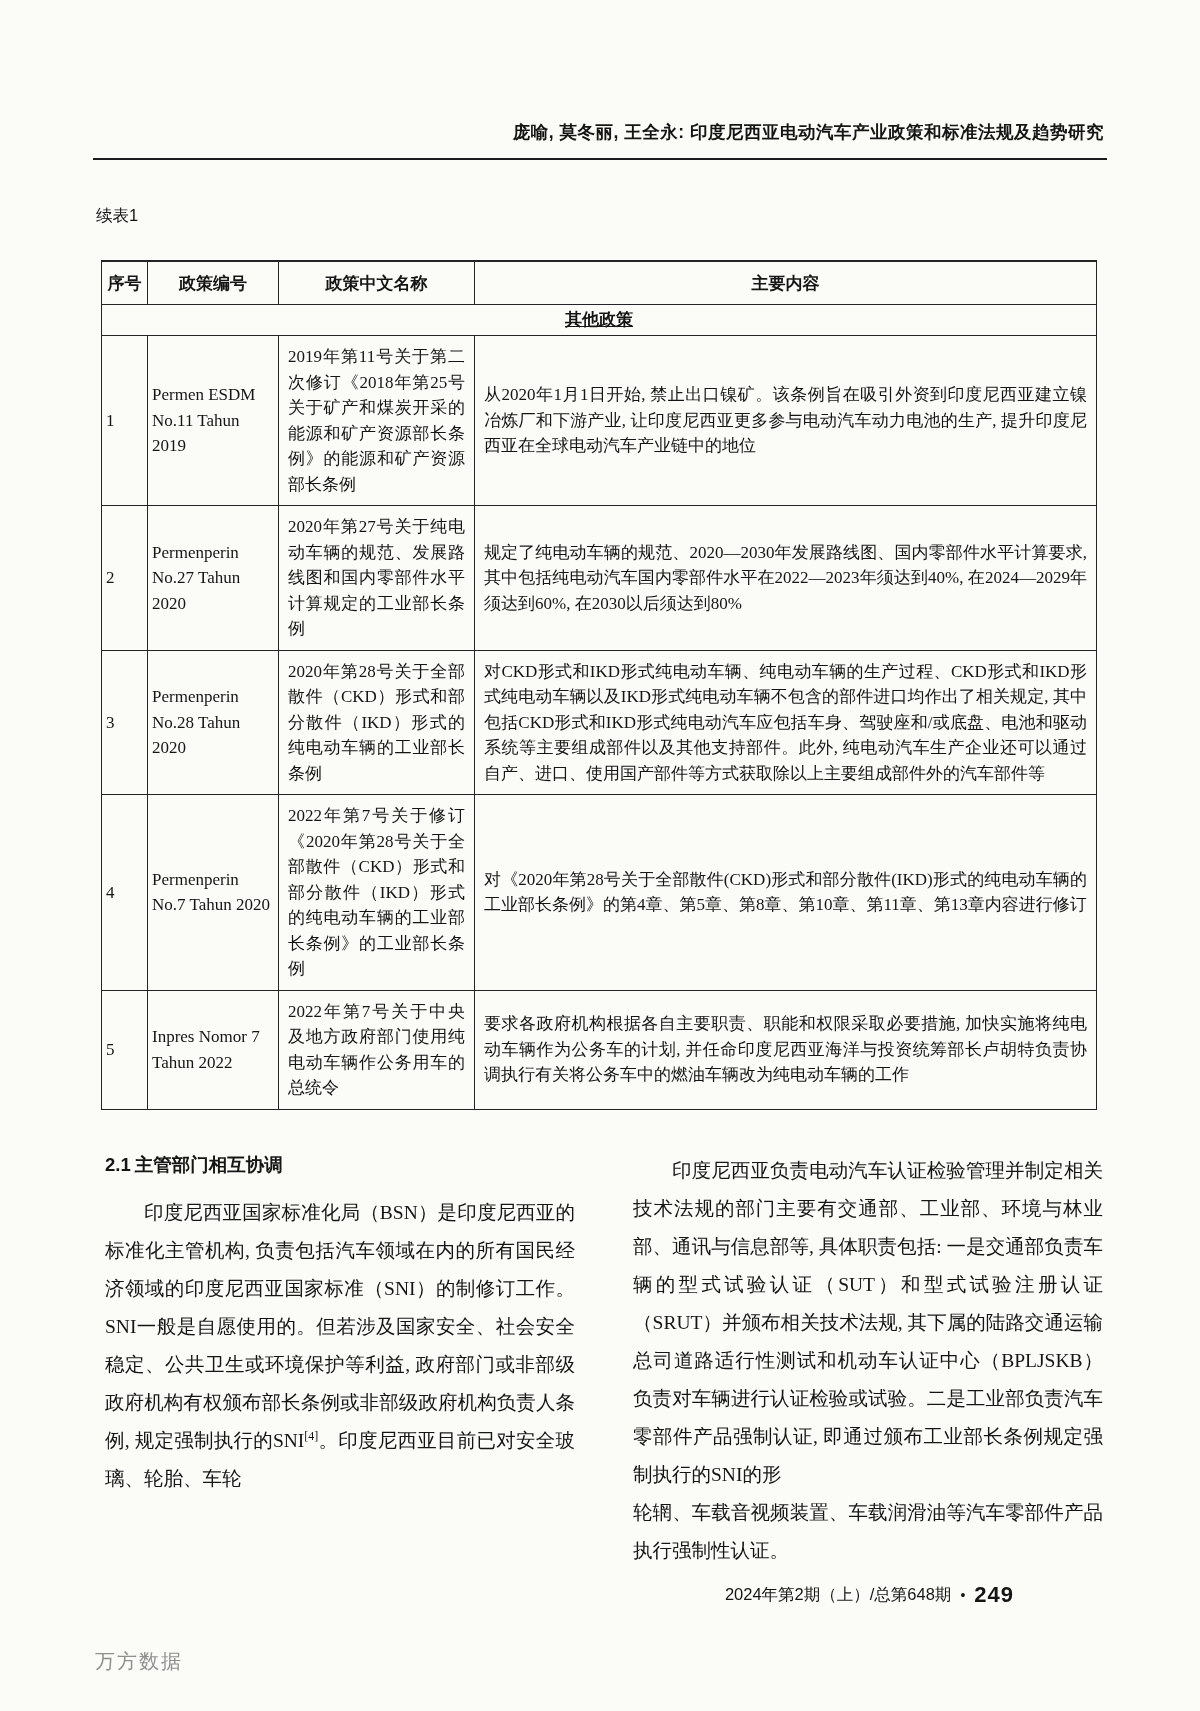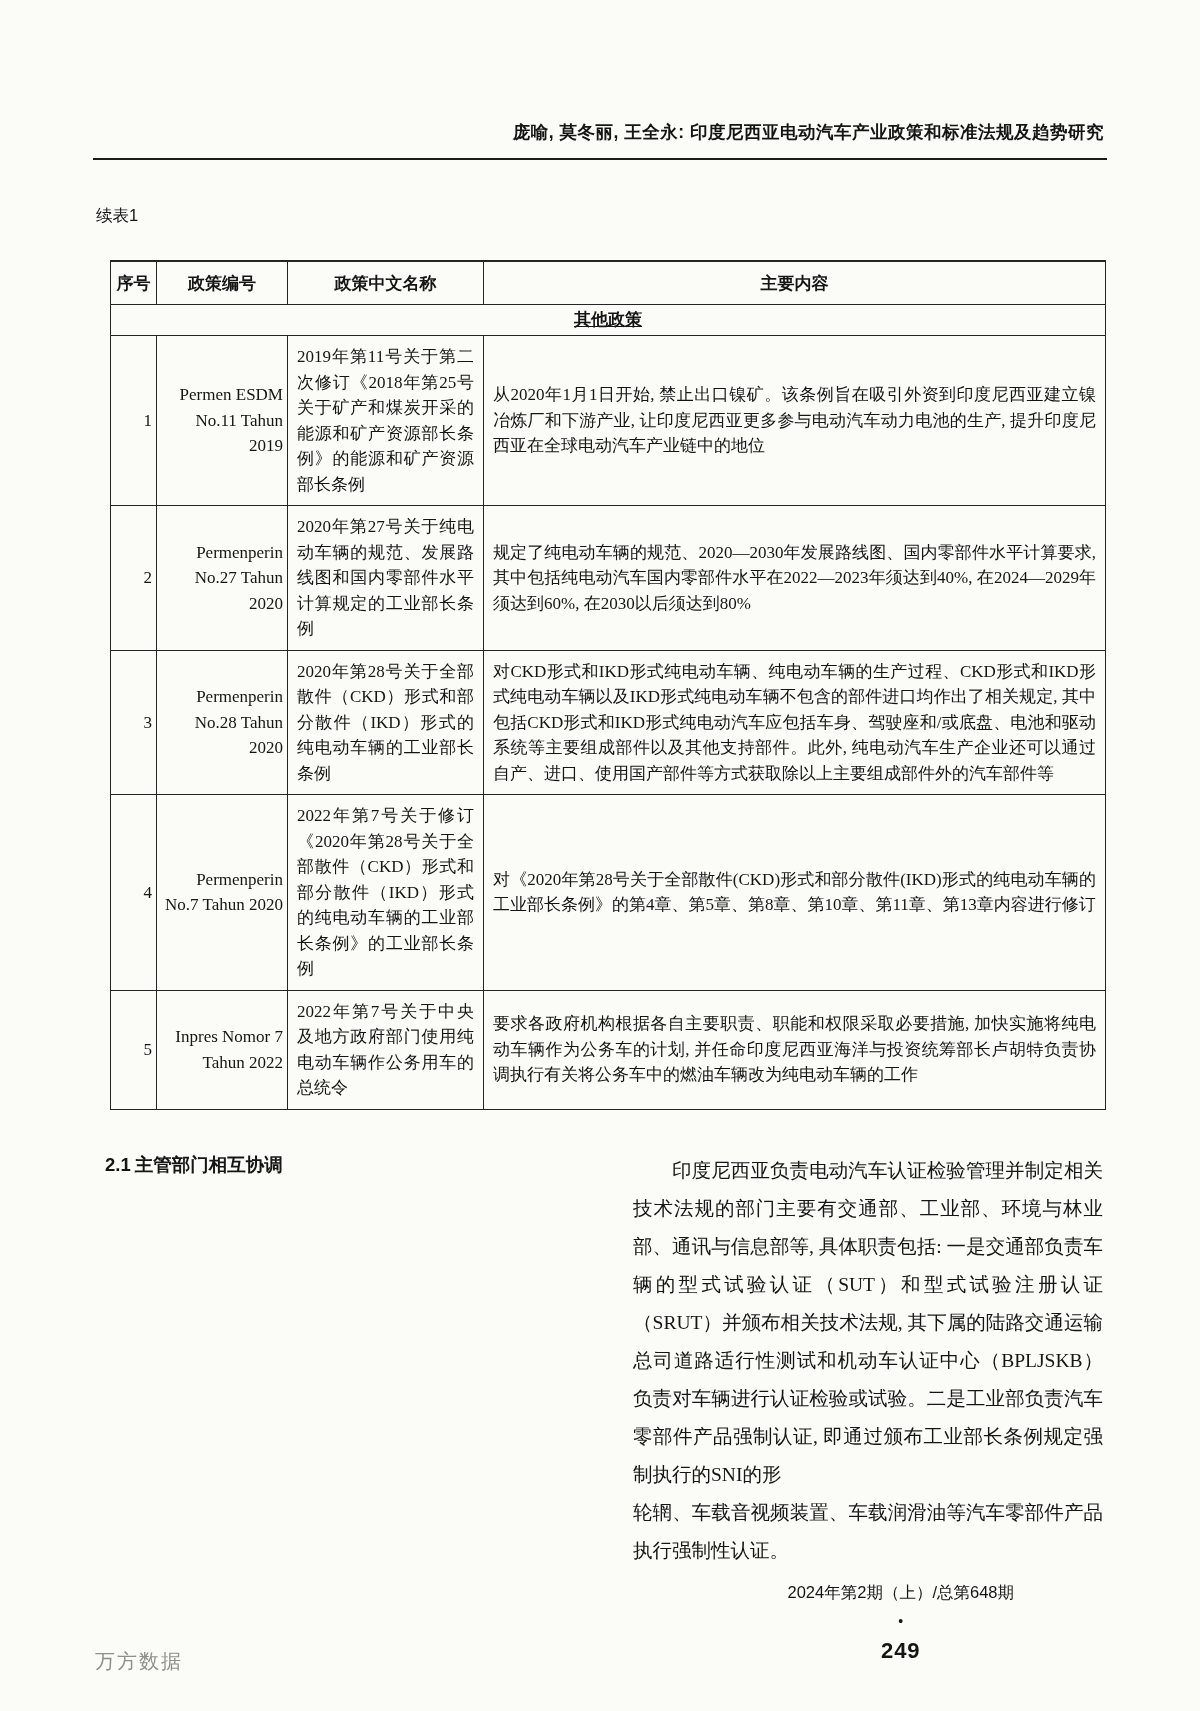--- a/index.html
+++ b/index.html
@@ -31,21 +31,21 @@
   
   .table-caption {
     position: absolute;
     top: 205px; left: 96px;
     font-size: 16.5px;
     font-weight: normal;
     font-family: "Liberation Sans", "DejaVu Sans", sans-serif;
   }
   table.policy-table {
     position: absolute;
-    top: 260px; left: 110px;
+    top: 260px; left: 101px;
     width: 995px;
     border-collapse: collapse;
     table-layout: fixed;
     font-size: 17px;
   }
   table.policy-table, .policy-table th, .policy-table td {
     border: 1.4px solid #242424;
   }
   table.policy-table { border-top-width: 2.5px; }
   .policy-table th {
@@ -56,21 +56,21 @@
     text-align: center;
     padding: 2px 4px;
   }
   .policy-table td {
     vertical-align: middle;
     line-height: 1.5;
     padding: 8px 9px;
   }
   .policy-table td.c-no,
   .policy-table td.c-code {
-    text-align: right;
+    text-align: left;
     padding: 8px 4px;
   }
   .policy-table td.c-name,
   .policy-table td.c-main {
     text-align: justify;
     text-justify: inter-character;
   }
   .policy-table tr.section-row td {
     text-align: center;
     font-weight: bold;
@@ -116,21 +116,20 @@
   }
   
   .page-footer {
     position: absolute;
     top: 1582px; right: 186px;
     font-family: "Liberation Sans", "DejaVu Sans", sans-serif;
     font-size: 16.5px;
     display: flex;
     align-items: center;
     gap: 9px;
-    flex-direction: column;
   }
   .page-footer .bullet { font-size: 14px; }
   .page-footer .page-num {
     font-size: 22px;
     font-weight: bold;
     letter-spacing: 1px;
   }
   
   .watermark {
     position: absolute;
@@ -198,20 +197,21 @@
       <td class="c-name">2022年第7号关于中央及地方政府部门使用纯电动车辆作公务用车的总统令</td>
       <td class="c-main">要求各政府机构根据各自主要职责、职能和权限采取必要措施, 加快实施将纯电动车辆作为公务车的计划, 并任命印度尼西亚海洋与投资统筹部长卢胡特负责协调执行有关将公务车中的燃油车辆改为纯电动车辆的工作</td>
     </tr>
   </tbody>
 </table>
 
 <div class="col col-left">
   <div class="subsec-heading">
     <span class="subsec-num">2.1</span><span>主管部门相互协调</span>
   </div>
+  <p class="para indent"><span>印度尼西亚国家标准化局（BSN）是印度尼西亚的标准化主管机构, 负责包括汽车领域在内的所有国民经济领域的印度尼西亚国家标准（SNI）的制修订工作。SNI一般是自愿使用的。但若涉及国家安全、社会安全稳定、公共卫生或环境保护等利益, 政府部门或非部级政府机构有权颁布部长条例或非部级政府机构负责人条例, 规定强制执行的SNI</span><sup class="ref">[4]</sup><span>。印度尼西亚目前已对安全玻璃、轮胎、车轮</span></p>
 </div>
 
 <div class="col col-right">
   <p class="para indent">印度尼西亚负责电动汽车认证检验管理并制定相关技术法规的部门主要有交通部、工业部、环境与林业部、通讯与信息部等, 具体职责包括: 一是交通部负责车辆的型式试验认证（SUT）和型式试验注册认证（SRUT）并颁布相关技术法规, 其下属的陆路交通运输总司道路适行性测试和机动车认证中心（BPLJSKB）负责对车辆进行认证检验或试验。二是工业部负责汽车零部件产品强制认证, 即通过颁布工业部长条例规定强制执行的SNI的形</p>
   <p class="para">轮辋、车载音视频装置、车载润滑油等汽车零部件产品执行强制性认证。</p>
 </div>
 
 <div class="page-footer">
   <span>2024年第2期（上）/总第648期</span>
   <span class="bullet">•</span>

